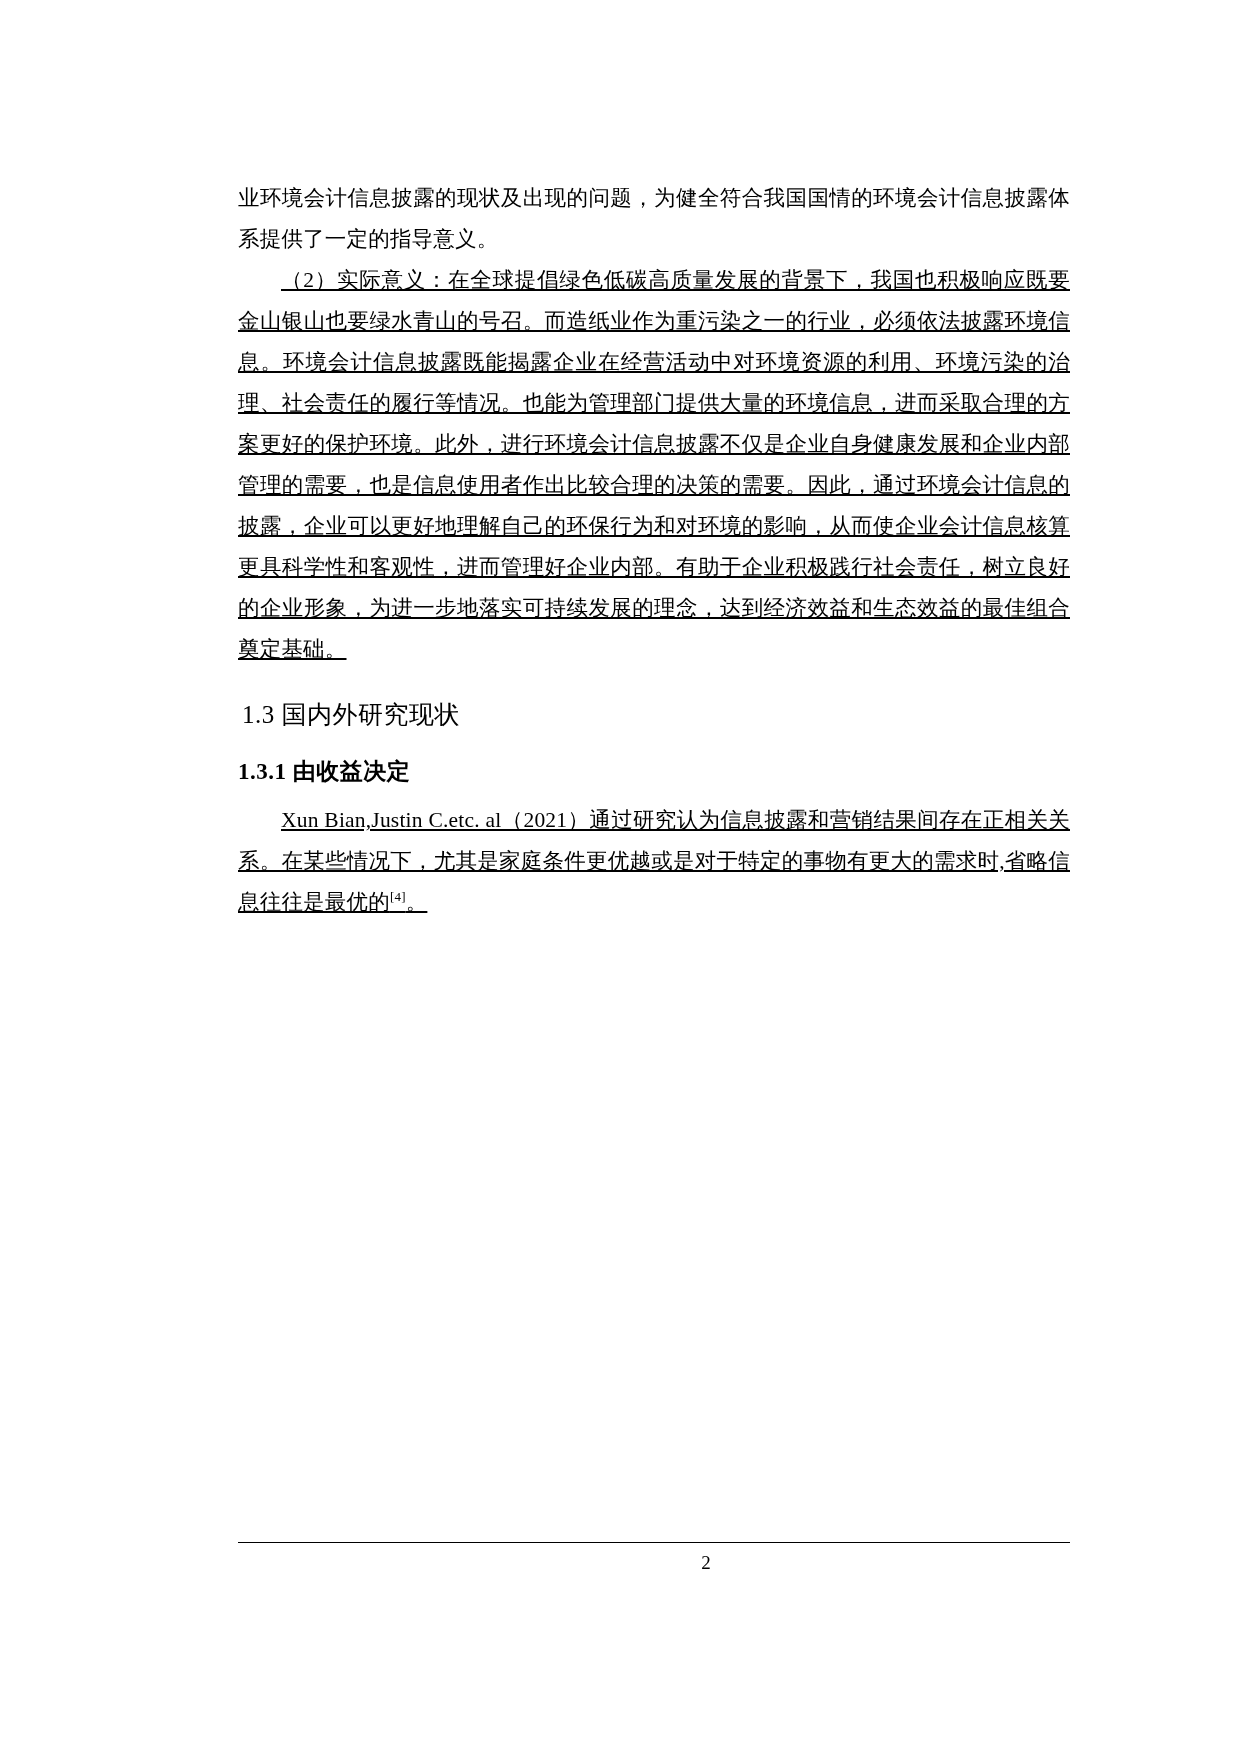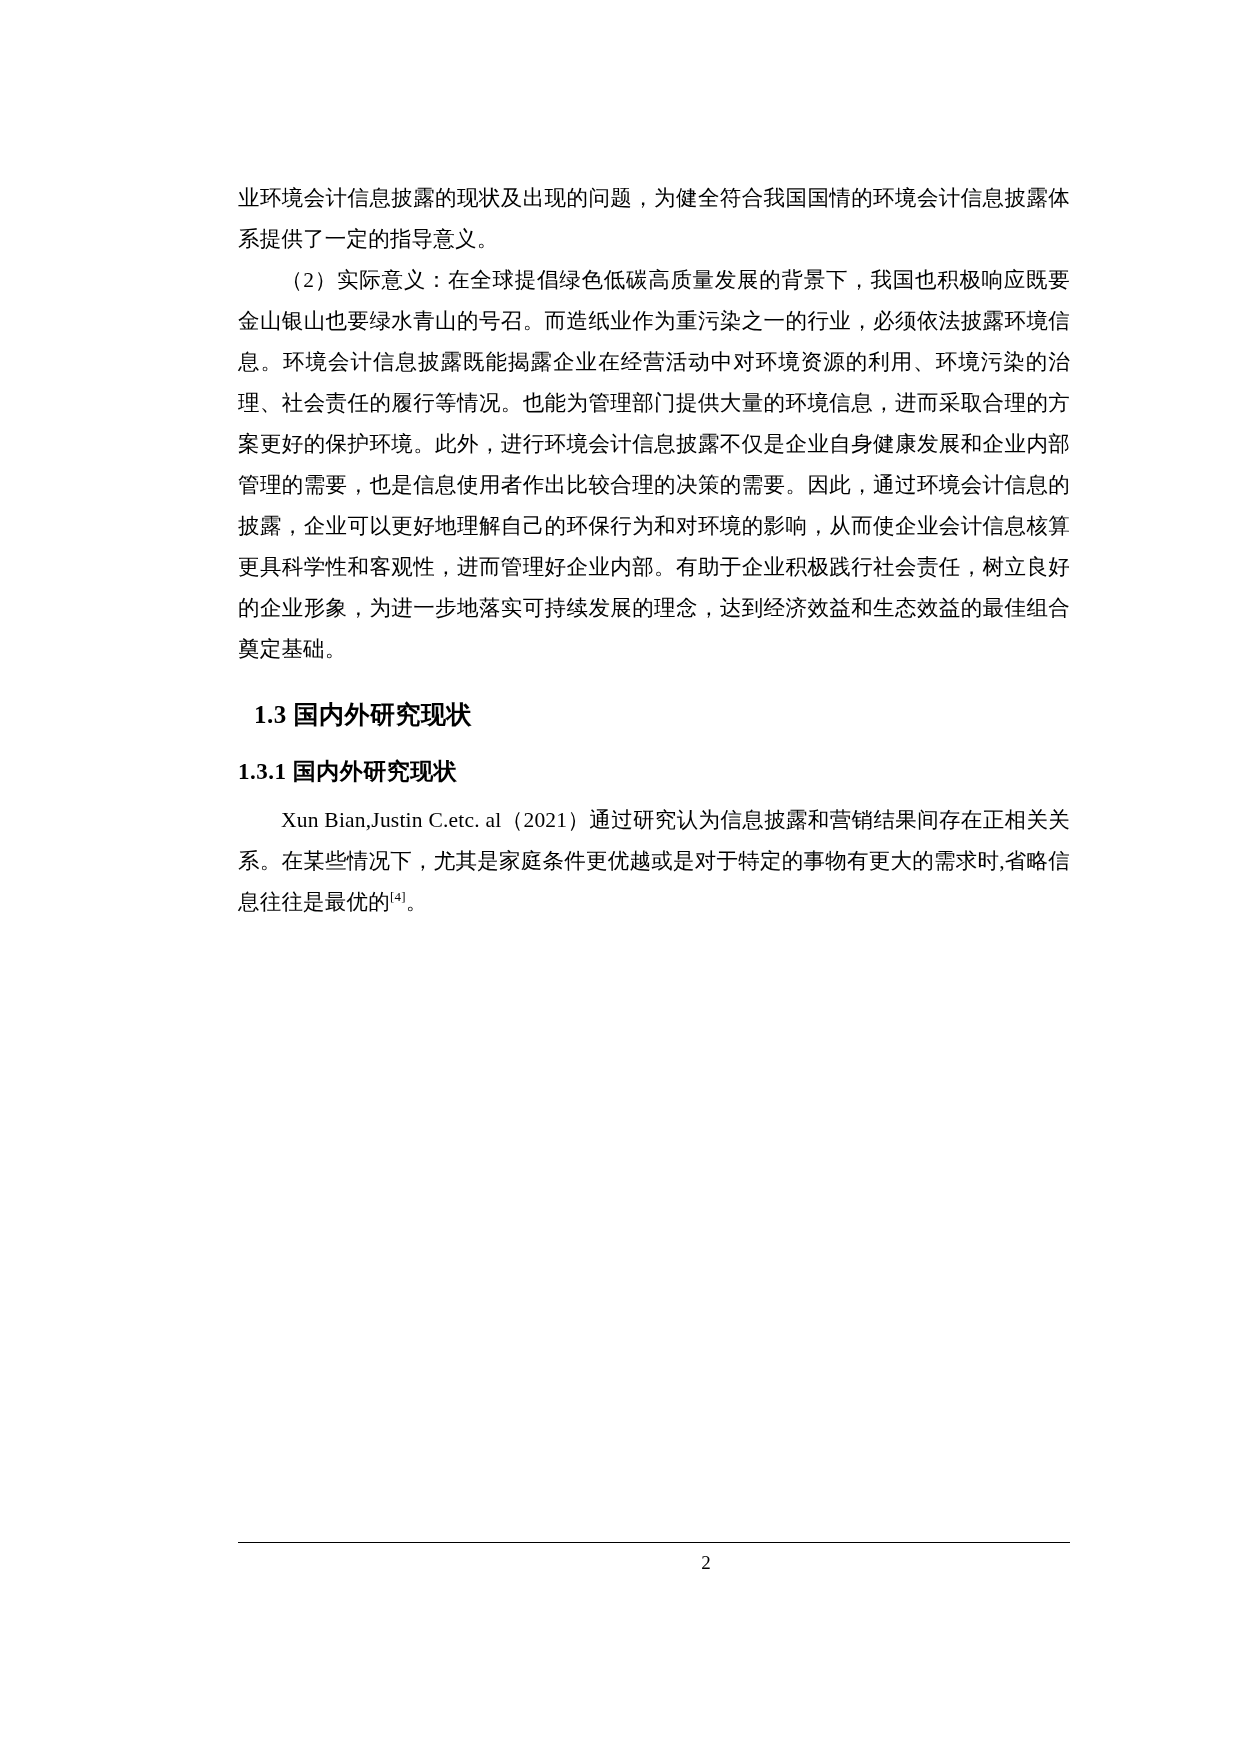--- a/index.html
+++ b/index.html
@@ -26,25 +26,26 @@
   p.body {
     font-size: 21.5px;
     line-height: 41px;
     margin: 0 0 0 0;
     text-align: justify;
     text-justify: inter-ideograph;
     letter-spacing: 0.2px;
   }
   p.indent {
     text-indent: 2em;
+    text-decoration: underline;
   }
   h2.h-section {
     font-size: 25px;
-    font-weight: bold;
-    margin: 26px 0 14px 16px;
+    font-weight: normal;
+    margin: 26px 0 14px 4px;
     line-height: 38px;
     letter-spacing: 0.5px;
   }
   h3.h-sub {
     font-size: 23px;
     font-weight: bold;
     margin: 20px 0 10px 0;
     line-height: 36px;
     letter-spacing: 0.5px;
   }
@@ -75,21 +76,21 @@
 
 <div class="page">
   <div class="content">
 
     <p class="body">业环境会计信息披露的现状及出现的问题，为健全符合我国国情的环境会计信息披露体系提供了一定的指导意义。</p>
 
     <p class="body indent">（2）实际意义：在全球提倡绿色低碳高质量发展的背景下，我国也积极响应既要金山银山也要绿水青山的号召。而造纸业作为重污染之一的行业，必须依法披露环境信息。环境会计信息披露既能揭露企业在经营活动中对环境资源的利用、环境污染的治理、社会责任的履行等情况。也能为管理部门提供大量的环境信息，进而采取合理的方案更好的保护环境。此外，进行环境会计信息披露不仅是企业自身健康发展和企业内部管理的需要，也是信息使用者作出比较合理的决策的需要。因此，通过环境会计信息的披露，企业可以更好地理解自己的环保行为和对环境的影响，从而使企业会计信息核算更具科学性和客观性，进而管理好企业内部。有助于企业积极践行社会责任，树立良好的企业形象，为进一步地落实可持续发展的理念，达到经济效益和生态效益的最佳组合奠定基础。</p>
 
     <h2 class="h-section">1.3 国内外研究现状</h2>
 
-    <h3 class="h-sub">1.3.1 国内外研究现状</h3>
+    <h3 class="h-sub">1.3.1 由收益决定</h3>
 
 
 
 
     <p class="body indent"><span>Xun Bian,Justin C.etc. al（2021）通过研究认为信息披露和营销结果间存在正相关关系。在某些情况下，尤其是家庭条件更优越或是对于特定的事物有更大的需求时,省略信息往往是最优的</span><sup>[4]</sup><span>。</span></p>
 
 
   </div>
 
   <div class="footer-rule"></div>

